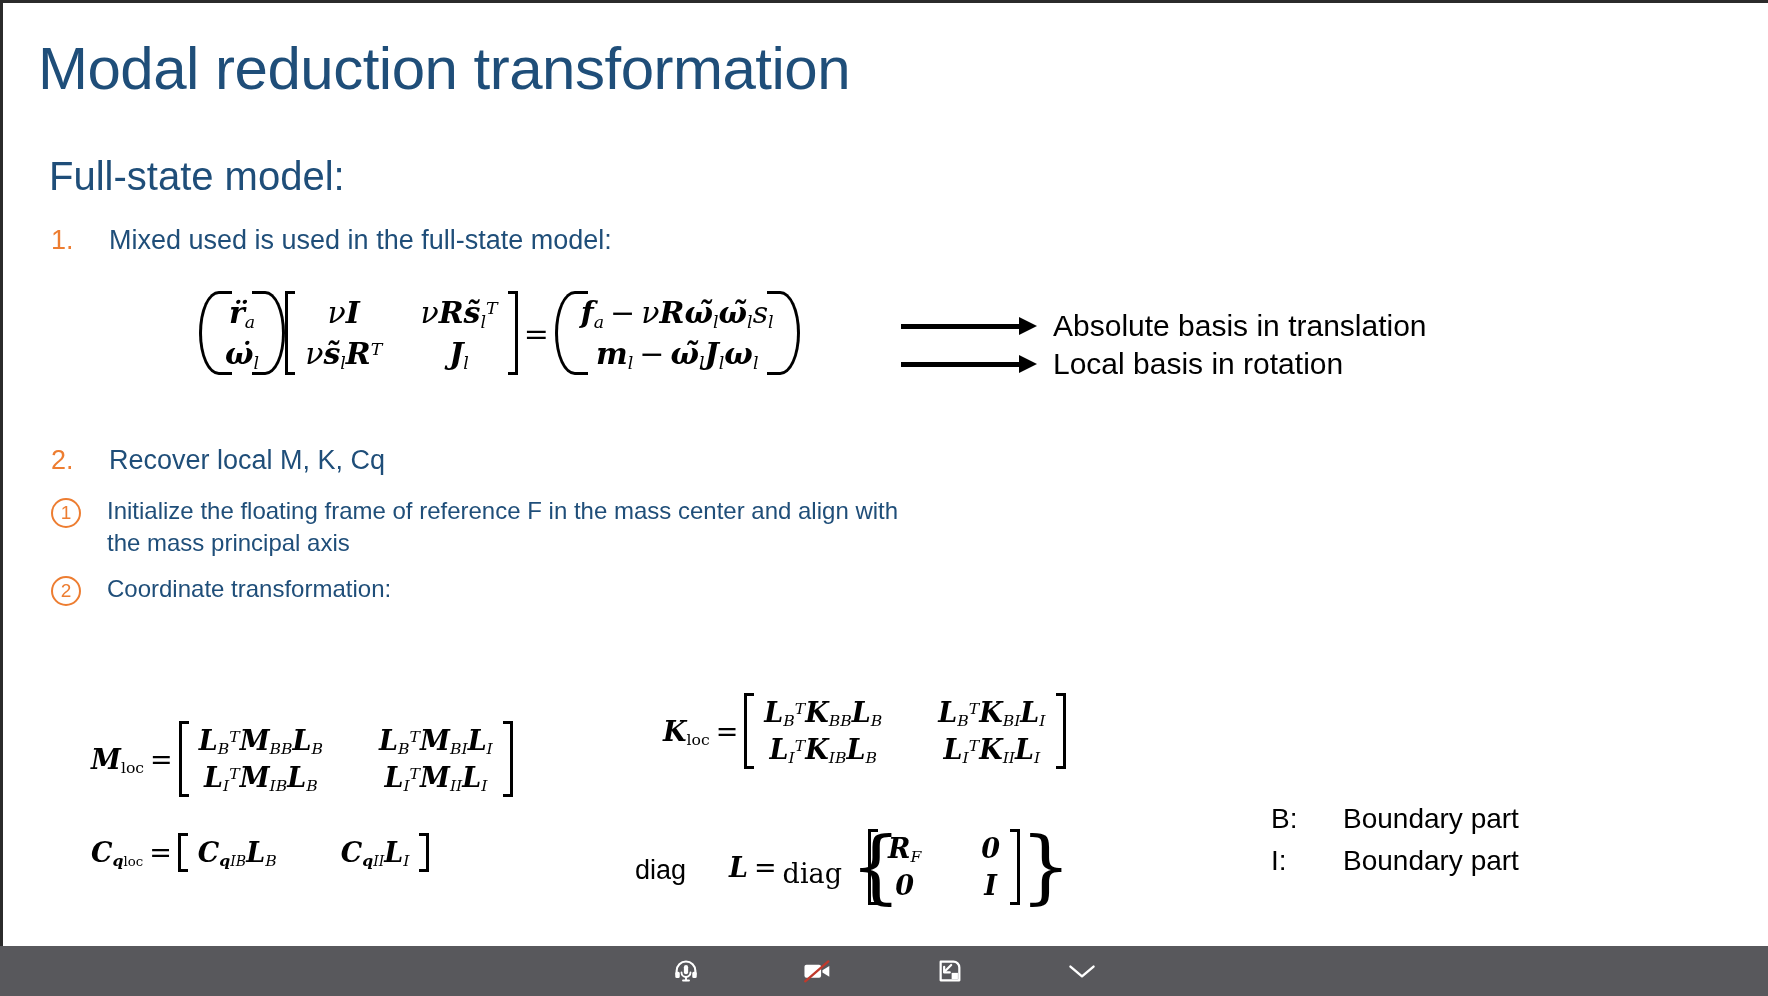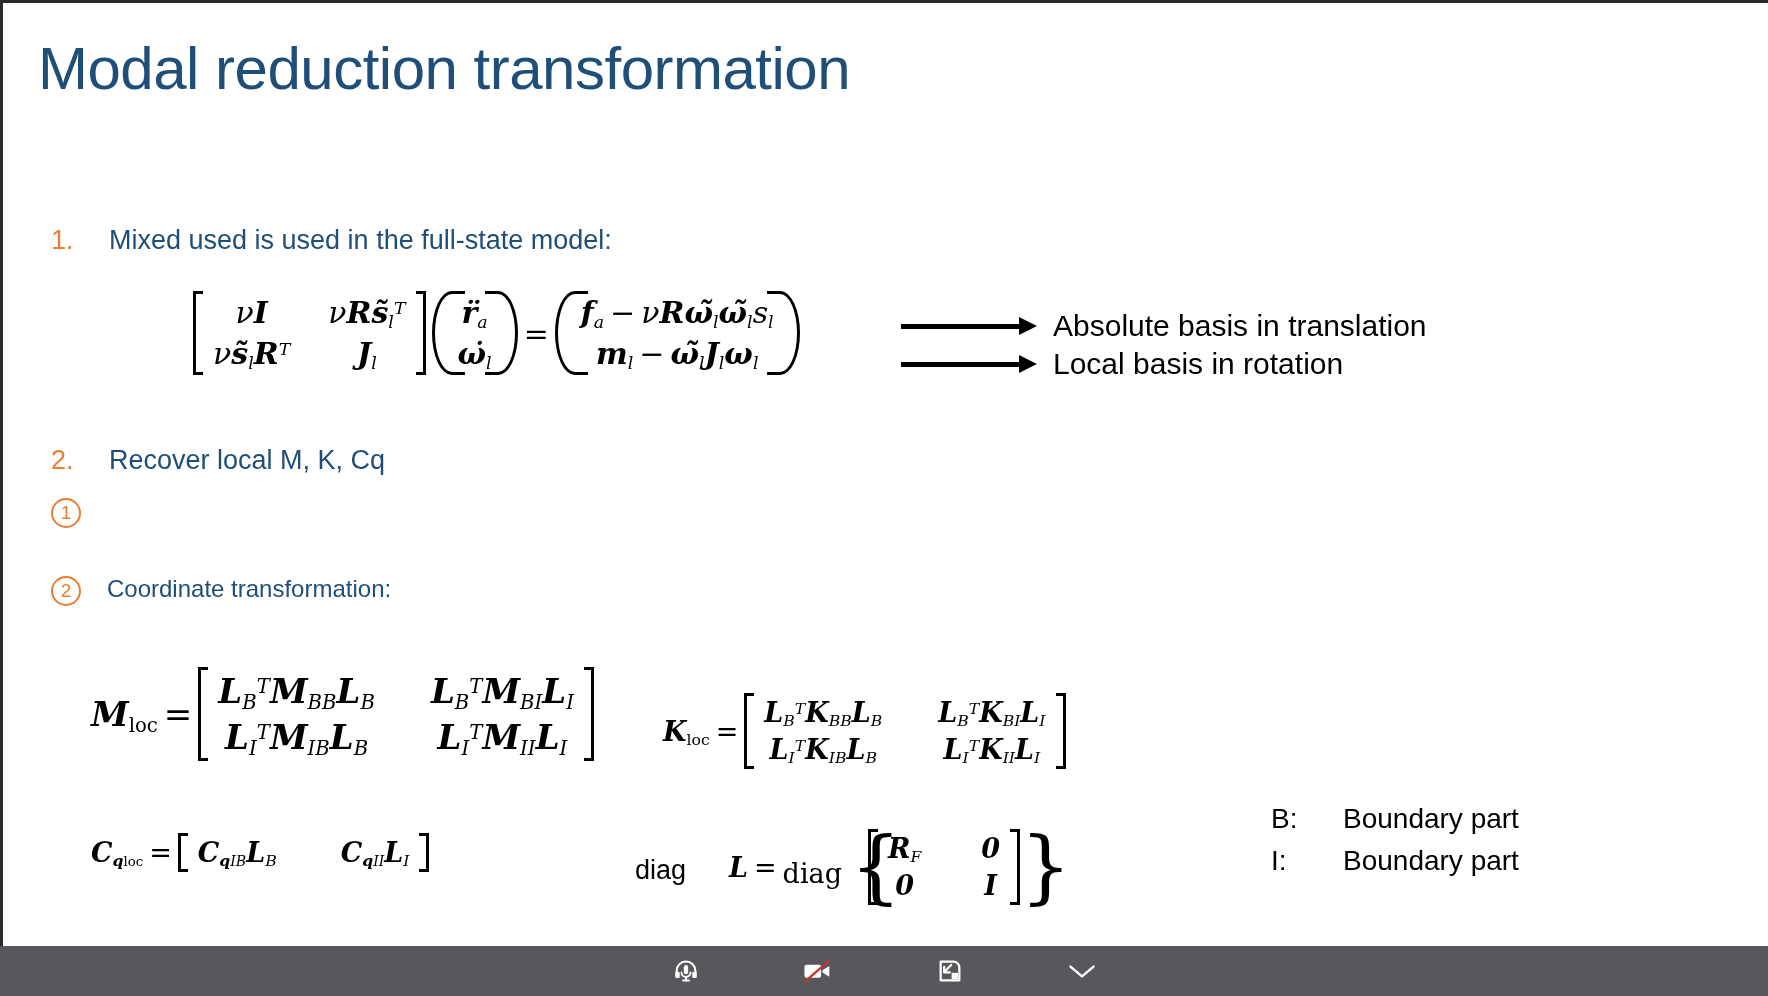--- a/index.html
+++ b/index.html
@@ -234,21 +234,21 @@
   }
   .mat.cols2 { grid-template-columns: auto auto; column-gap: 44px; }
   .mat.cols1 { grid-template-columns: auto; }
   .eqrow { display: inline-flex; align-items: center; }
 
   
   #eq1 { left: 190px; top: 288px; font-size: 30px; }
   #eq1 .mat.cols2 { column-gap: 38px; }
 
   
-  #eqM { left: 88px; top: 664px; font-size: 34px; }
+  #eqM { left: 88px; top: 718px; font-size: 27px; }
   #eqK { left: 660px; top: 690px; font-size: 27px; }
   #eqM .mat.cols2, #eqK .mat.cols2 { column-gap: 56px; }
 
   
   #eqC { left: 88px; top: 830px; font-size: 27px; }
   #eqC .mat.cols2 { column-gap: 64px; }
 
   .with-word {
     position: absolute;
     left: 632px;
@@ -284,48 +284,49 @@
   .tb-btn svg { display: block; }
 </style>
 </head>
 <body>
 
 <div id="screen">
 
   <div id="slide">
 
     <div class="slide-title">Modal reduction transformation</div>
+    <div class="section-heading">Full-state model:</div>
 
     <div class="num-item item1">
       <span class="num-marker">1.</span>
       <span class="num-text">Mixed used is used in the full-state model:</span>
     </div>
 
     <div class="math" id="eq1">
       <span class="eqrow">
+        <span class="brk" style="margin-left:6px;">
+          <span class="paren-tall"></span>
+          <span class="mat cols1">
+            <span><span class="mb">r̈</span><sub>a</sub></span>
+            <span><span class="mb">ω̇</span><sub>l</sub></span>
+          </span>
+          <span class="paren-tall right"></span>
+        </span>
+
         <span class="brk">
           <span class="bar sq-l"></span>
           <span class="mat cols2">
             <span><span class="mi">ν</span><span class="mb">I</span></span>
             <span><span class="mi">ν</span><span class="mb">R</span><span class="mb">s̃</span><sub>l</sub><sup>T</sup></span>
             <span><span class="mi">ν</span><span class="mb">s̃</span><sub>l</sub><span class="mb">R</span><sup>T</sup></span>
             <span><span class="mb">J</span><sub>l</sub></span>
           </span>
           <span class="bar sq-r"></span>
         </span>
 
-        <span class="brk" style="margin-left:6px;">
-          <span class="paren-tall"></span>
-          <span class="mat cols1">
-            <span><span class="mb">r̈</span><sub>a</sub></span>
-            <span><span class="mb">ω̇</span><sub>l</sub></span>
-          </span>
-          <span class="paren-tall right"></span>
-        </span>
-
         <span class="op">=</span>
 
         <span class="brk">
           <span class="paren-tall"></span>
           <span class="mat cols1">
             <span><span class="mb">f</span><sub>a</sub><span class="op">−</span><span class="mi">ν</span><span class="mb">R</span><span class="mb">ω̃</span><sub>l</sub><span class="mb">ω̃</span><sub>l</sub><span class="mi">s</span><sub>l</sub></span>
             <span><span class="mb">m</span><sub>l</sub><span class="op">−</span><span class="mb">ω̃</span><sub>l</sub><span class="mb">J</span><sub>l</sub><span class="mb">ω</span><sub>l</sub></span>
           </span>
           <span class="paren-tall right"></span>
         </span>
@@ -347,20 +348,21 @@
 
     <div class="num-item item2">
       <span class="num-marker">2.</span>
       <span class="num-text">Recover local M, K, Cq</span>
     </div>
 
     <div class="sub-item subA" style="width:1000px;">
       <span class="circle-marker">
         <span class="circle-glyph">1</span>
       </span>
+      <span class="sub-text" style="width:830px;">Initialize the floating frame of reference F in the mass center and align with the mass principal axis</span>
     </div>
 
     <div class="sub-item subB">
       <span class="circle-marker">
         <span class="circle-glyph">2</span>
       </span>
       <span class="sub-text">Coordinate transformation:</span>
     </div>
 
     <div class="math" id="eqM">

